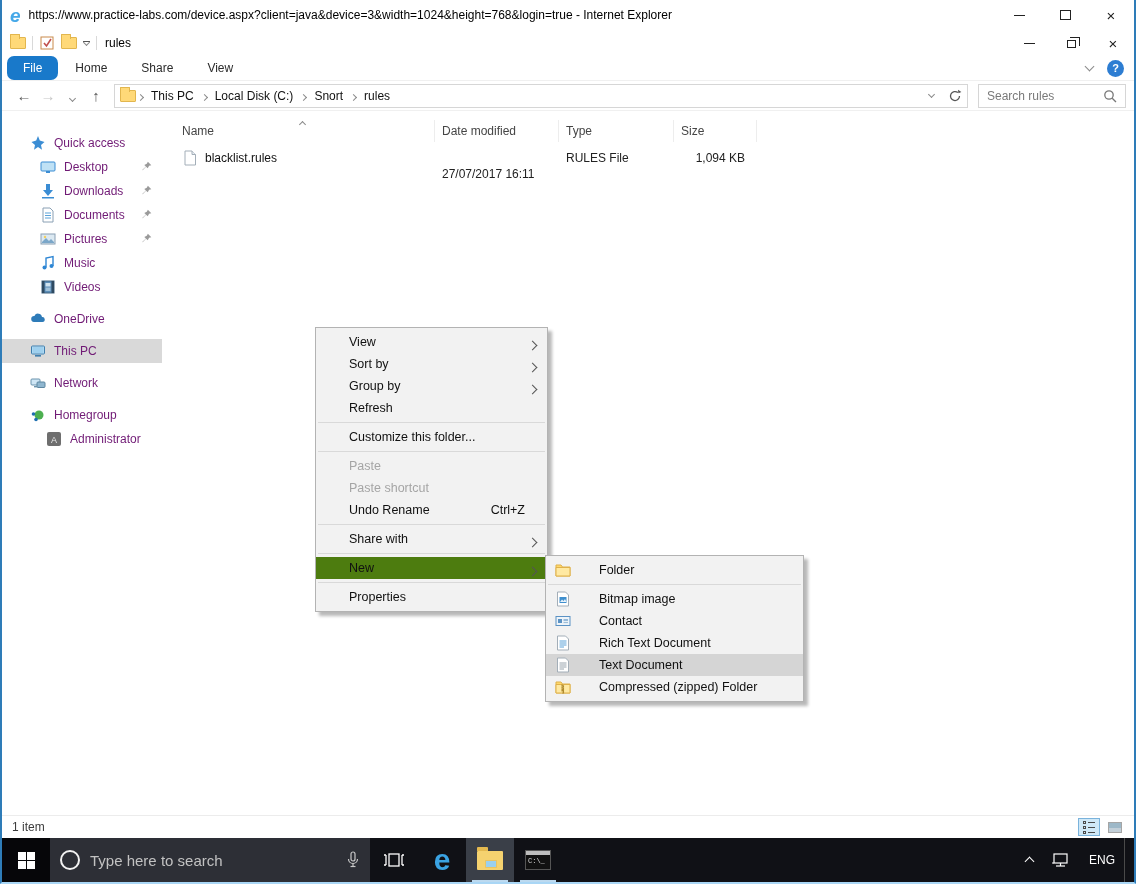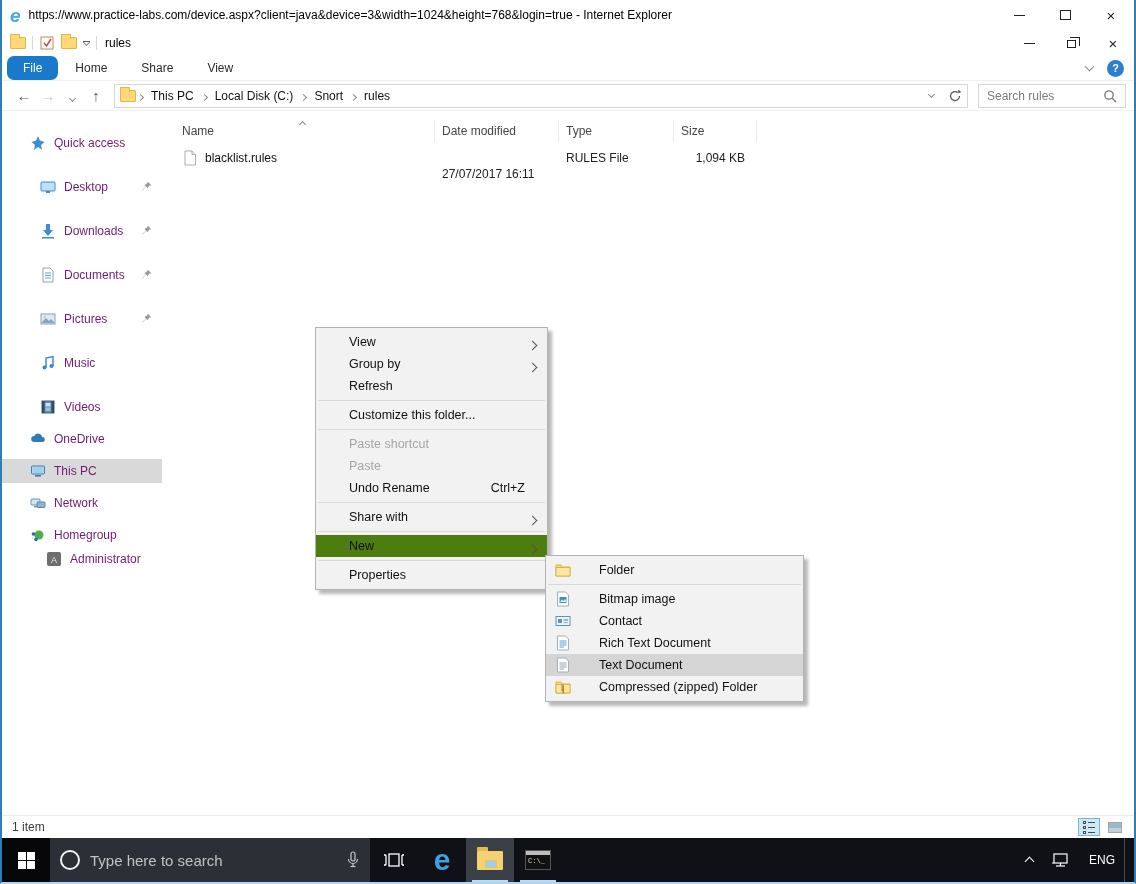--- a/index.html
+++ b/index.html
@@ -54,21 +54,21 @@
   .crumb-sep{ margin:0 2px; }
   .addr-right{ margin-left:auto; display:flex; align-items:center; }
   .addr-btn{ width:24px; height:22px; display:flex; align-items:center; justify-content:center; color:#555; }
   .searchbox{ width:148px; height:24px; border:1px solid #d6d6d6; margin-left:10px; display:flex; align-items:center; padding:0 8px; background:#fff; }
   .search-ph{ color:#7a7a7a; font-size:12px; flex:1; }
 
   
   .ex-body{ flex:1; position:relative; overflow:hidden; }
   .sidebar{ position:absolute; left:0; top:0; width:160px; bottom:0; padding-top:20px; }
   .side-item{ height:24px; display:flex; align-items:center; padding-left:28px; font-size:12px; color:#701a75; position:relative; }
-  .side-item.child{ padding-left:38px;margin-top:20px; }
+  .side-item.child{ padding-left:38px; }
   .side-item.child2{ padding-left:44px; }
   .side-item.gap{ margin-top:8px; }
   .side-item.selected{ background:#d9d9d9; }
   .side-item .lbl{ margin-left:8px; white-space:nowrap; }
   .pin{ position:absolute; right:10px; top:6px; }
 
   .main{ position:absolute; left:160px; right:0; top:0; bottom:0; }
   .hdr-row{ position:relative; height:30px; display:flex; padding-left:20px; margin-top:5px; font-size:12px; color:#454545; }
   .hdr-cell{ display:flex; align-items:center; border-right:1px solid #ededed; padding-left:7px; height:22px; margin-top:4px; }
   .hdr-cell.name{ width:253px; padding-left:0; }
@@ -395,36 +395,40 @@
       </div>
     </div>
   </div>
 
   <div class="menu cmenu">
     <div class="mi">
         <span>View</span>
         <span class="arrow"><span class="chev right"></span></span>
       </div>
     <div class="mi">
+        <span>Sort by</span>
+        <span class="arrow"><span class="chev right"></span></span>
+      </div>
+    <div class="mi">
         <span>Group by</span>
         <span class="arrow"><span class="chev right"></span></span>
       </div>
     <div class="mi">
         <span>Refresh</span>
       </div>
     <div class="msep"></div>
     <div class="mi">
         <span>Customize this folder...</span>
       </div>
     <div class="msep"></div>
     <div class="mi disabled">
+        <span>Paste</span>
+      </div>
+    <div class="mi disabled">
         <span>Paste shortcut</span>
-      </div>
-    <div class="mi disabled">
-        <span>Paste</span>
       </div>
     <div class="mi">
         <span>Undo Rename</span>
         <span class="short">Ctrl+Z</span>
       </div>
     <div class="msep"></div>
     <div class="mi">
         <span>Share with</span>
         <span class="arrow"><span class="chev right"></span></span>
       </div>

